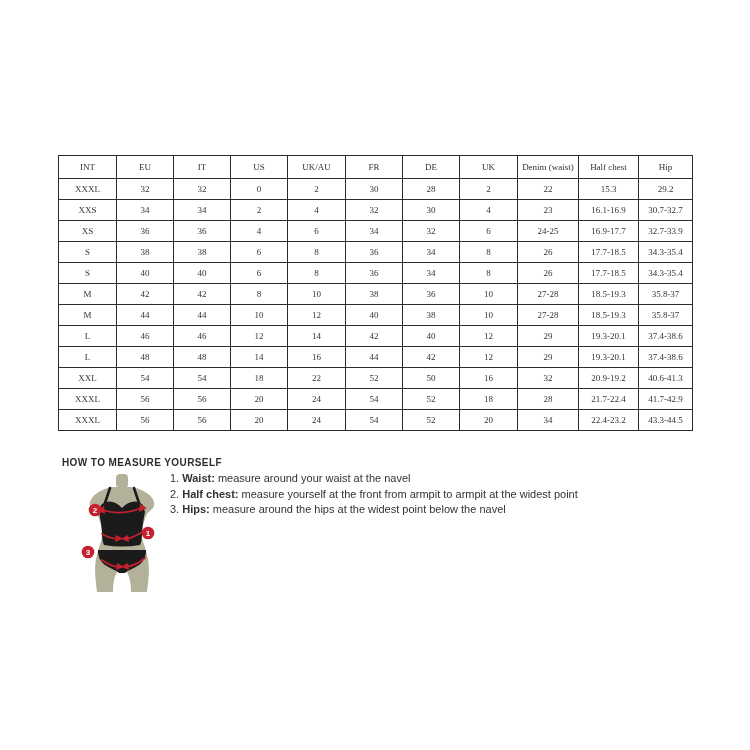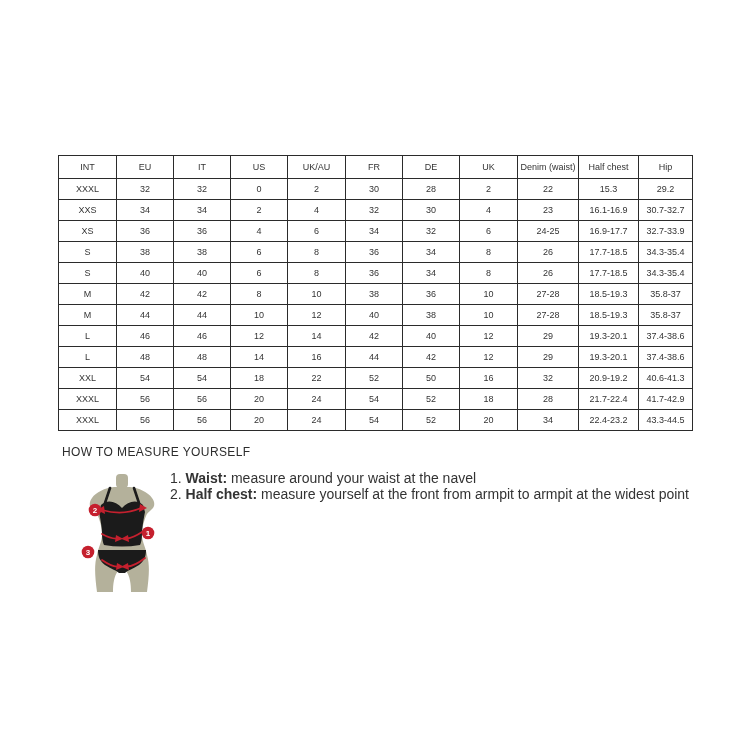--- a/index.html
+++ b/index.html
@@ -4,39 +4,39 @@
 <style>
   * { margin: 0; padding: 0; box-sizing: border-box; }
   html, body { width: 750px; height: 750px; background: #ffffff; overflow: hidden; }
   body { font-family: "Liberation Sans", sans-serif; color: #333; position: relative; }
 
   .page { position: relative; width: 750px; height: 750px; background: #fff; }
 
   
   table.size-table {
     position: absolute; left: 58px; top: 155px; width: 634px;
-    border-collapse: collapse; table-layout: fixed;
+    border-collapse: collapse; table-layout: fixed; font-family: Liberation Serif, serif;
   }
   .size-table th, .size-table td {
     border: 1px solid #2b2b2b;
     text-align: center; vertical-align: middle;
     font-size: 9px; font-weight: normal; color: #333;
     padding: 0; height: 20px; line-height: 20px;
     white-space: nowrap; overflow: hidden;
   }
   .size-table th { height: 22px; line-height: 22px; }
 
   
   .measure-title {
-    position: absolute; left: 62px; top: 445px;
-    font-size: 12px; font-weight: normal; letter-spacing: 0.4px; color: #2d2d2d;
+    position: absolute; left: 62px; top: 457px;
+    font-size: 10px; font-weight: bold; letter-spacing: 0.4px; color: #2d2d2d;
   }
   .measure-instructions {
     position: absolute; left: 170px; top: 471px;
-    font-size: 14px; color: #333;
+    font-size: 11px; color: #333;
   }
   .instr { line-height: 15.5px; white-space: nowrap; }
   .instr .bold { font-weight: bold; }
 
   
   .figure-wrap { position: absolute; left: 72px; top: 472px; width: 100px; height: 126px; }
   .figure-wrap svg { width: 100%; height: 100%; display: block; }
   .body-fill { fill: #b4b19b; }
   .garment-fill { fill: #1b1b1b; }
   .strap { stroke: #1b1b1b; stroke-width: 2.6; fill: none; stroke-linecap: round; }
@@ -320,15 +320,16 @@
       <g>
         <circle class="marker-circle" cx="16" cy="80" r="6.3"></circle>
         <text class="marker-num" x="16" y="83">3</text>
       </g>
     </svg>
   </div>
 
   <div class="measure-instructions">
       <div class="instr"><span>1. </span><span class="bold">Waist:</span><span> measure around your waist at the navel</span></div>
       <div class="instr"><span>2. </span><span class="bold">Half chest:</span><span> measure yourself at the front from armpit to armpit at the widest point</span></div>
+      <div class="instr"><span>3. </span><span class="bold">Hips:</span><span> measure around the hips at the widest point below the navel</span></div>
     </div>
 
 </div>
 
 </body></html>

